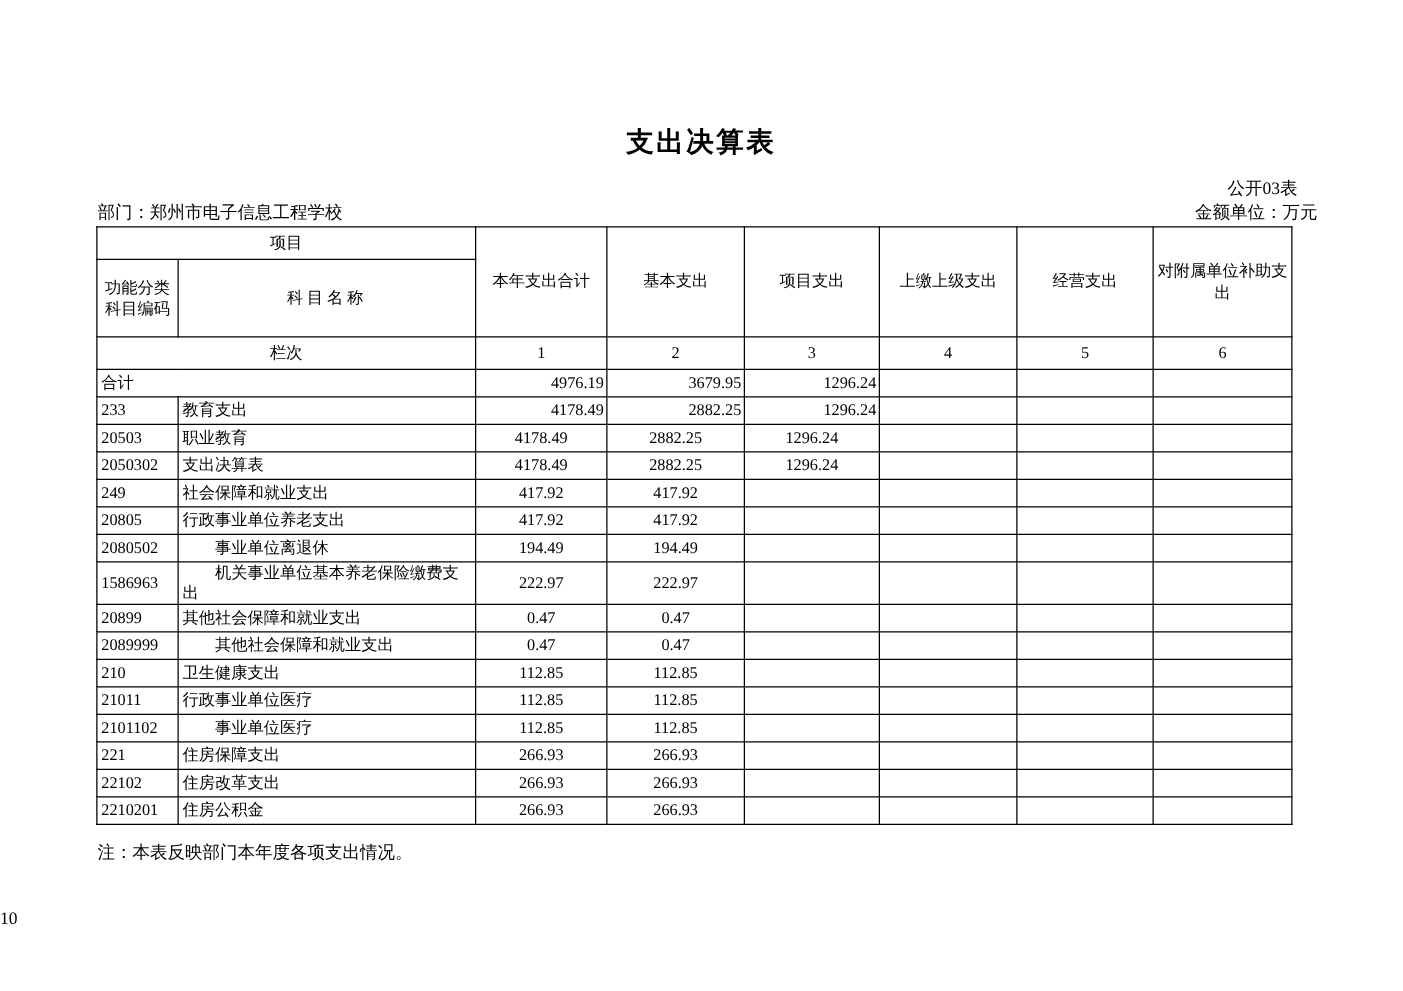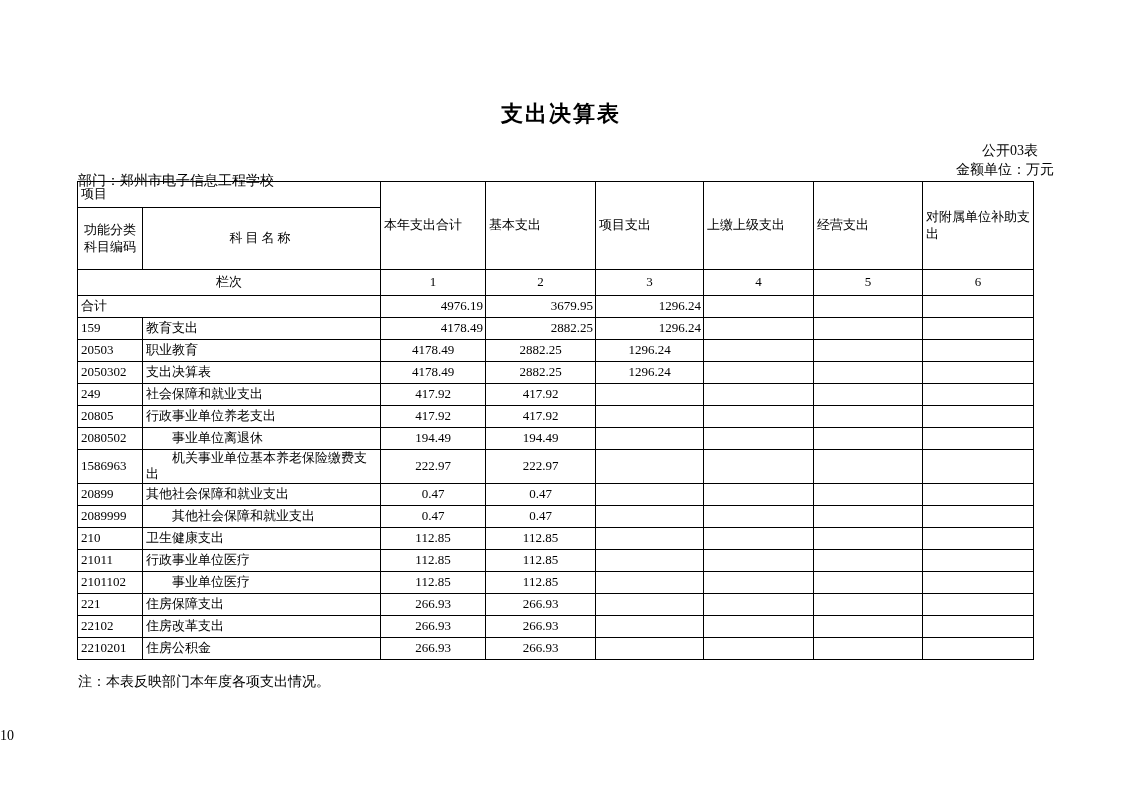--- a/index.html
+++ b/index.html
@@ -28,21 +28,21 @@
     letter-spacing: 2px;
   }
   .form-label {
     position: absolute;
     top: 142px;
     right: 84px;
     font-size: 14px;
   }
   .dept-label {
     position: absolute;
-    top: 172px;
+    top: 161px;
     left: 78px;
     font-size: 14px;
   }
   .unit-label {
     position: absolute;
     top: 161px;
     right: 68px;
     font-size: 14px;
   }
   table.main {
@@ -55,21 +55,21 @@
   }
   table.main td {
     border: 1px solid #000000;
     font-size: 13px;
     font-weight: normal;
     padding: 0 3px;
     vertical-align: middle;
     line-height: 1.25;
     overflow: hidden;
   }
-  tr.h-top td { height: 25px; text-align: left; }
+  tr.h-top td { height: 25px; text-align: center; }
   tr.h-mid td { height: 61px; text-align: center; }
   tr.h-lanci td { height: 25px; text-align: center; }
   td.code-head { padding: 0 10px; }
   td.name-head { letter-spacing: 3px; }
   tbody td { height: 21px; }
   td.code-cell {
     text-align: left;
     padding-left: 6px;
   }
   td.name-cell {
@@ -143,21 +143,21 @@
         <tr>
           <td colspan="2" class="name-cell">合计</td>
           <td class="value-cell right b">4976.19</td>
           <td class="value-cell right b">3679.95</td>
           <td class="value-cell right b">1296.24</td>
           <td class="value-cell right"></td>
           <td class="value-cell right"></td>
           <td class="value-cell right"></td>
         </tr>
         <tr>
-          <td class="code-cell b">159</td>
+          <td class="code-cell b">233</td>
           <td class="name-cell b">教育支出</td>
           <td class="value-cell right b">4178.49</td>
           <td class="value-cell right b">2882.25</td>
           <td class="value-cell right b">1296.24</td>
           <td class="value-cell right"></td>
           <td class="value-cell right"></td>
           <td class="value-cell right"></td>
         </tr>
         <tr>
           <td class="code-cell">20503</td>

